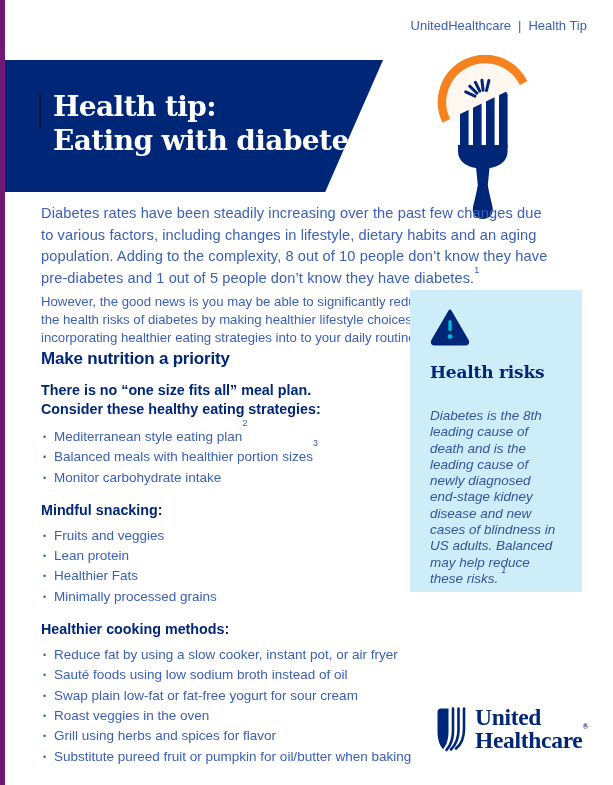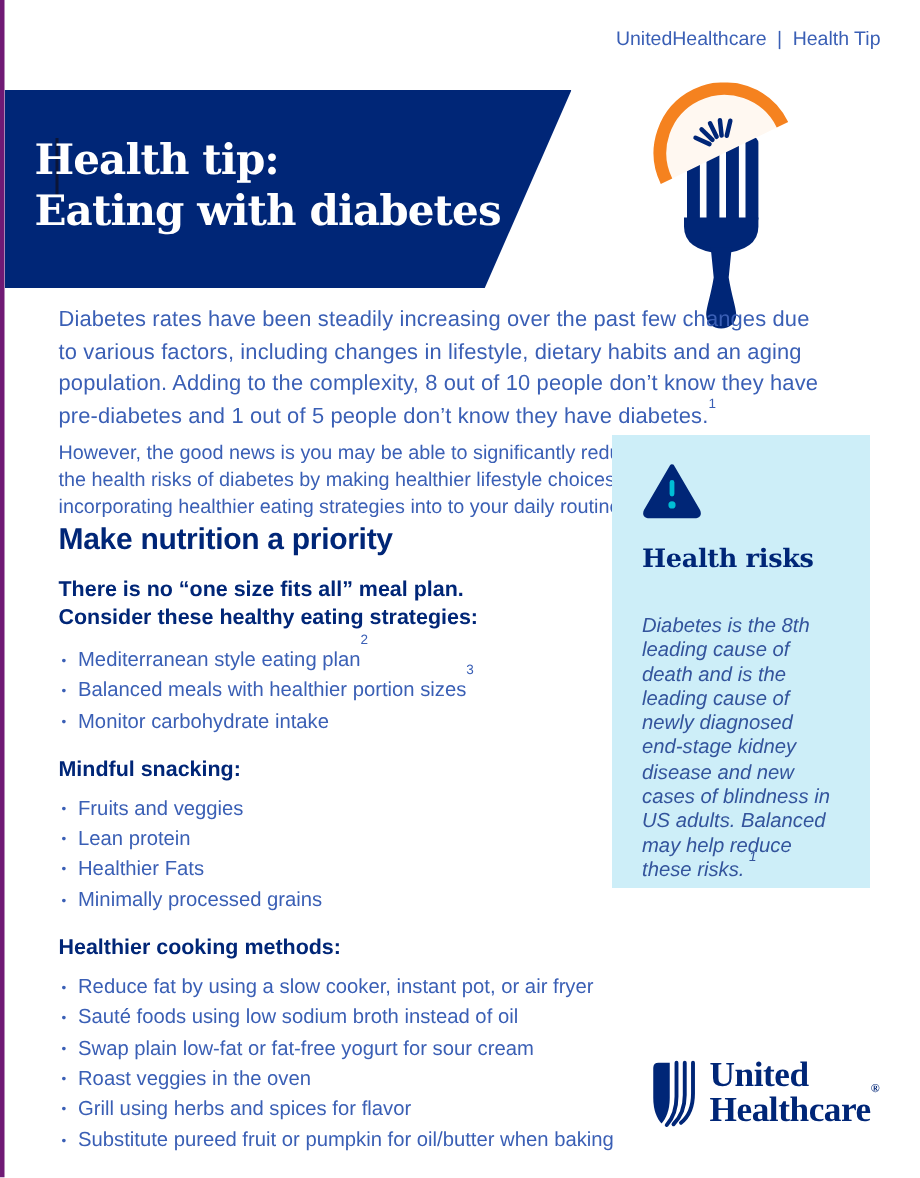--- a/index.html
+++ b/index.html
@@ -7,49 +7,49 @@
     --blue:#3a5fb5;
     --panel:#cdeef8;
     --orange:#f5821f;
     --teal:#00bed5;
     --sidebar-text:#33549c;
   }
   *{box-sizing:border-box;}
   html,body{margin:0;padding:0;background:#ffffff;}
   .page{
     position:relative;width:613px;height:785px;background:#fff;overflow:hidden;
-    font-family:"Liberation Sans",sans-serif;border-left:3px solid #701a75;
+    font-family:"Liberation Sans",sans-serif;border-left:5px solid #701a75;
   }
   sup{font-size:9px;line-height:0;position:relative;top:-4px;}
 
   
   .tophead{position:absolute;top:18px;right:26px;display:flex;gap:7px;
     font-size:13px;color:var(--blue);font-weight:500;}
 
   
   .banner{position:absolute;left:0;top:60px;width:378px;height:132px;background:var(--navy);
     clip-path:polygon(0 0,100% 0,84.7% 100%,0 100%);}
-  .banner-title{position:absolute;left:20px;top:30px;color:#fff;
+  .banner-title{position:absolute;left:48px;top:30px;color:#fff;
     font-family:"DejaVu Serif",serif;font-weight:700;font-size:28px;line-height:34px;letter-spacing:-0.6px;}
   .caret{position:absolute;left:34px;top:32px;width:2px;height:38px;background:#0b1538;}
 
   
   .fork-icon{position:absolute;left:408px;top:55px;}
 
   
   .intro{position:absolute;left:36px;top:203px;font-size:14.6px;line-height:21.6px;
     color:var(--blue);letter-spacing:0.1px;}
 
   
   .good-news{position:absolute;left:36px;top:293px;font-size:13.2px;line-height:17.8px;
     color:var(--blue);}
 
   
   .main{position:absolute;left:36px;top:349px;width:382px;}
-  .h1{font-size:20px;font-weight:700;color:var(--navy);letter-spacing:-0.2px;}
+  .h1{font-size:17px;font-weight:700;color:var(--navy);letter-spacing:-0.2px;}
   .subhead{margin-top:12px;font-size:14.3px;line-height:19px;font-weight:700;color:var(--navy);}
   .h2{margin-top:14px;font-size:14.3px;font-weight:700;color:var(--navy);}
   .list{margin-top:8px;}
   .li{display:flex;align-items:flex-start;line-height:20.3px;font-size:13.5px;color:var(--blue);}
   .dot{width:13px;flex:0 0 13px;font-size:9px;line-height:20.3px;text-align:left;padding-left:2px;}
 
   
   .sidebar{position:absolute;left:405px;top:290px;width:172px;height:302px;
     background:var(--panel);padding:18px 14px 0 20px;}
   .sidebar-heading{margin-top:12px;font-family:"DejaVu Serif",serif;font-weight:700;

